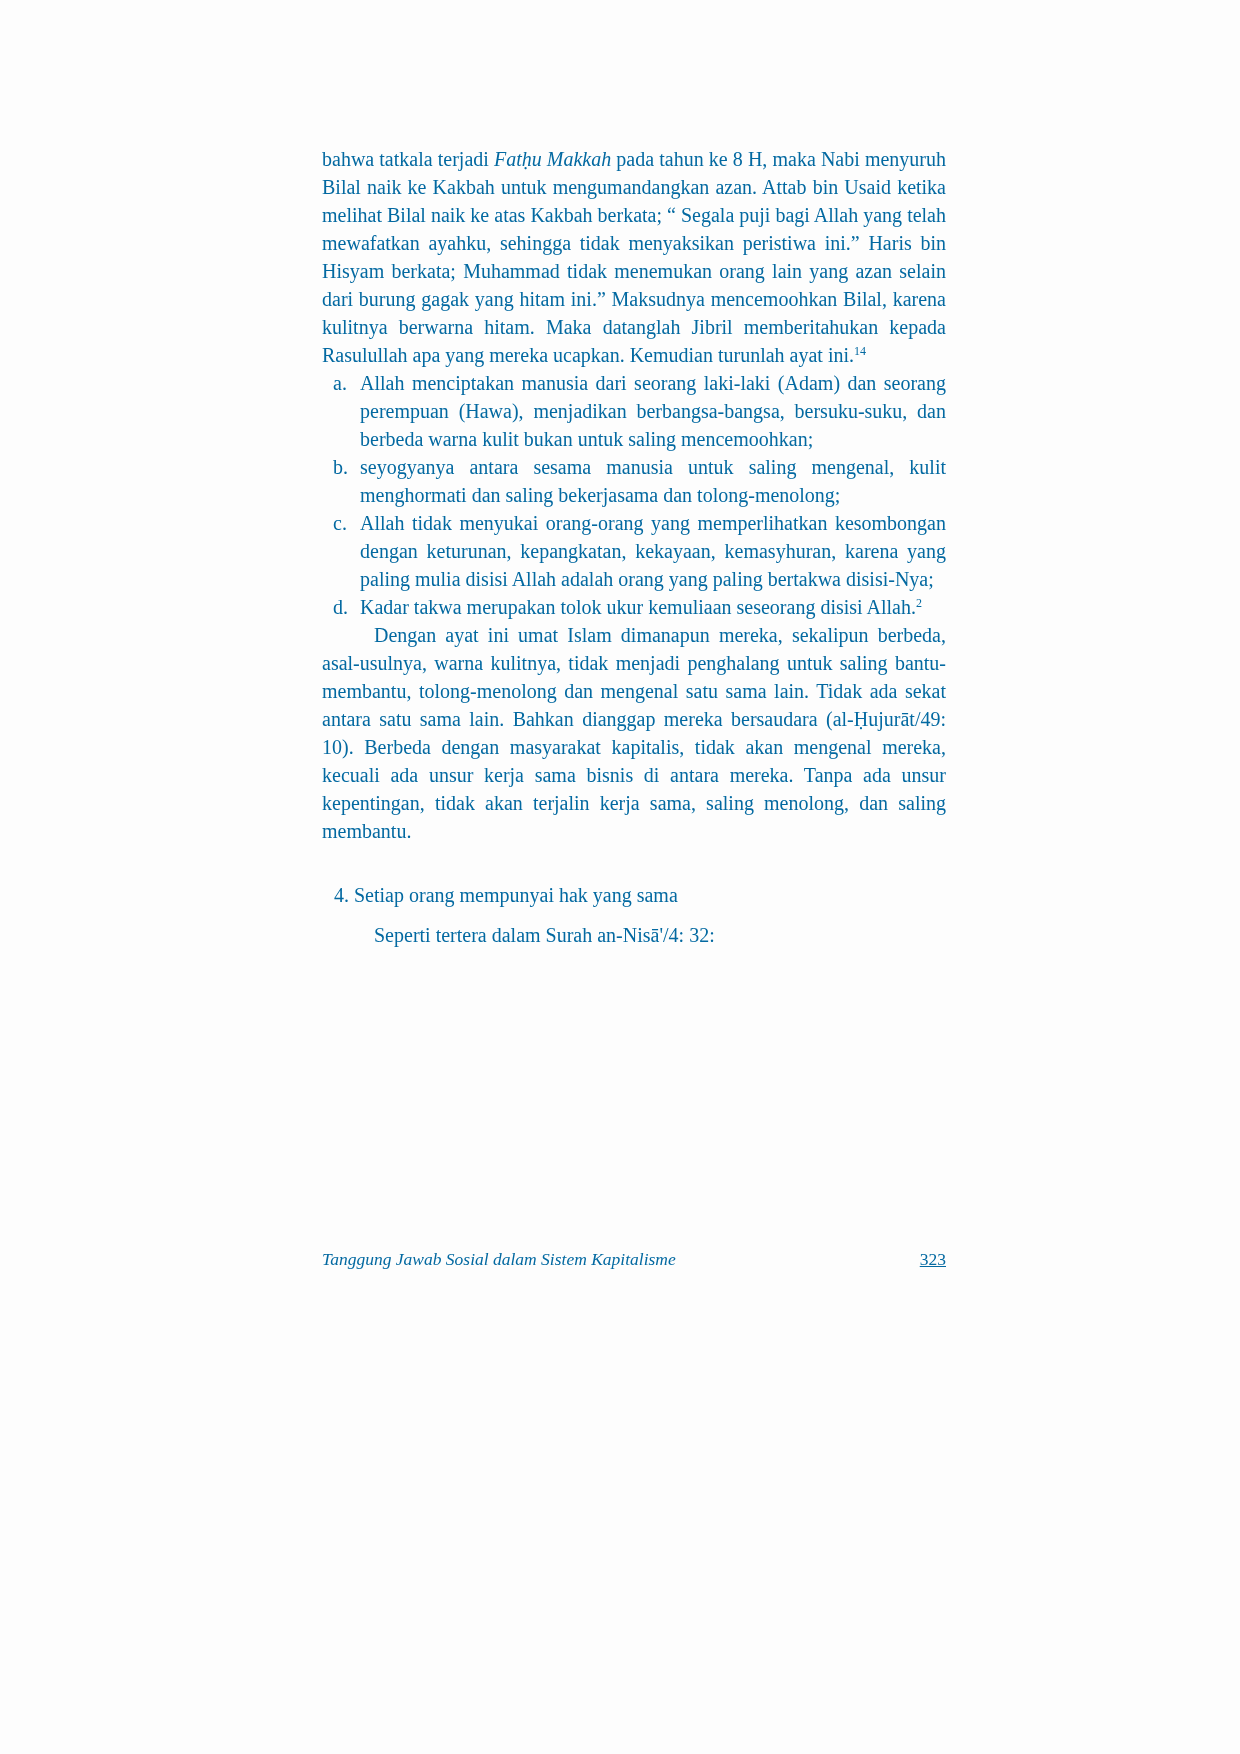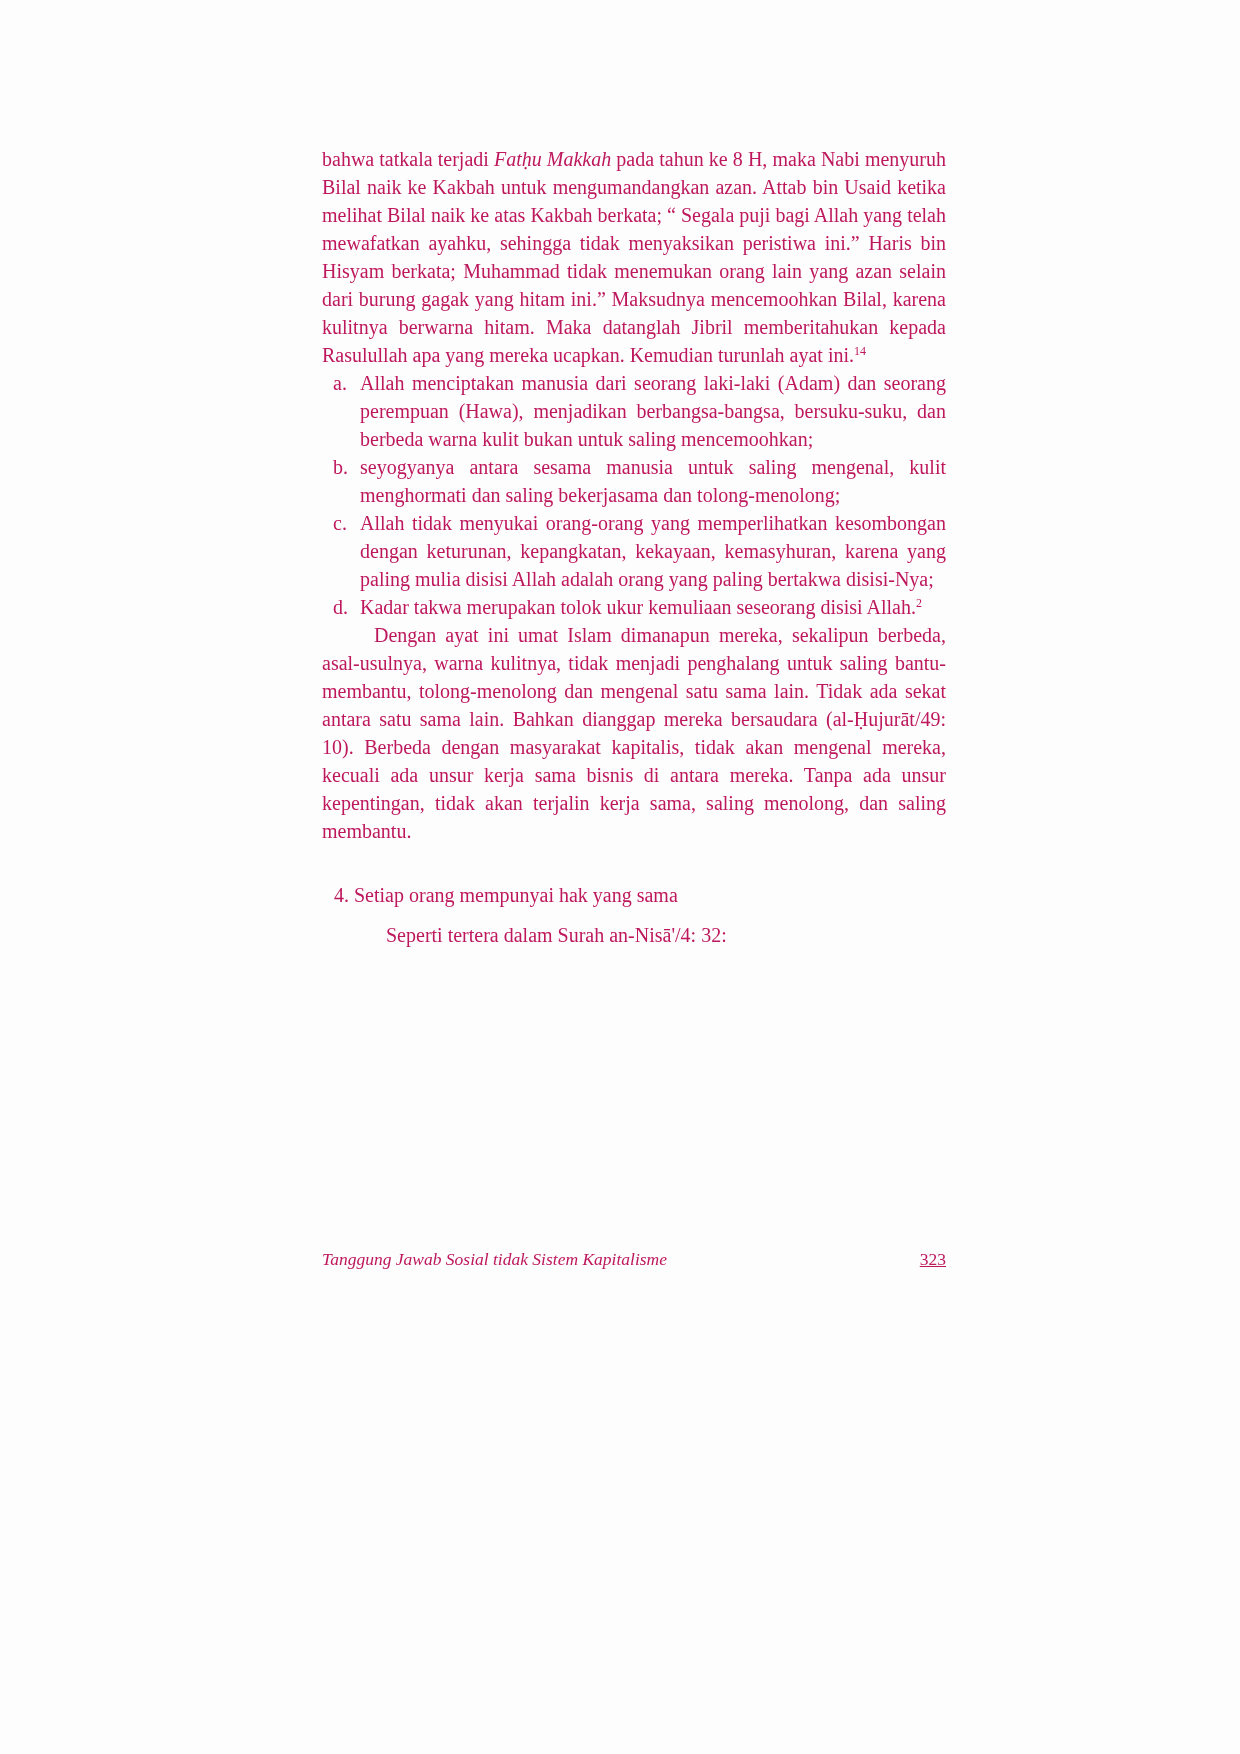--- a/index.html
+++ b/index.html
@@ -6,21 +6,21 @@
     margin: 0;
     padding: 0;
     background: #e8e8e8;
   }
   .page {
     position: relative;
     width: 1240px;
     height: 1754px;
     background: #fdfdfd;
     font-family: "Liberation Serif", "DejaVu Serif", serif;
-    color: #be185d;
+    color: #0369a1;
     overflow: hidden;
   }
   .body-column {
     position: absolute;
     left: 322px;
     top: 145px;
     width: 624px;
     font-size: 20px;
     line-height: 28px;
     text-align: justify;
@@ -55,21 +55,21 @@
     top: 0;
   }
   .section-4 {
     margin-top: 36px;
   }
   .section-heading {
     margin: 12px;
     text-align: left;
   }
   .section-intro {
-    margin: 12px;
+    margin: 0;
     text-align: left;
     text-indent: 52px;
   }
   .page-footer {
     position: absolute;
     left: 322px;
     top: 1247px;
     width: 624px;
     display: flex;
     justify-content: space-between;
@@ -116,17 +116,17 @@
     <p class="para indent">Dengan ayat ini umat Islam dimanapun mereka, sekalipun berbeda, asal-usulnya, warna kulitnya, tidak menjadi penghalang untuk saling bantu-membantu, tolong-menolong dan mengenal satu sama lain. Tidak ada sekat antara satu sama lain. Bahkan dianggap mereka bersaudara (al-Ḥujurāt/49: 10). Berbeda dengan masyarakat kapitalis, tidak akan mengenal mereka, kecuali ada unsur kerja sama bisnis di antara mereka. Tanpa ada unsur kepentingan, tidak akan terjalin kerja sama, saling menolong, dan saling membantu.</p>
 
     <div class="section-4">
       <p class="section-heading">4. Setiap orang mempunyai hak yang sama</p>
       <p class="section-intro">Seperti tertera dalam Surah an-Nisā'/4: 32:</p>
     </div>
 
   </main>
 
   <footer class="page-footer">
-    <span class="running-title">Tanggung Jawab Sosial tidak Sistem Kapitalisme</span>
+    <span class="running-title">Tanggung Jawab Sosial dalam Sistem Kapitalisme</span>
     <span class="page-number">323</span>
   </footer>
 
 </div>
 
 </body></html>

